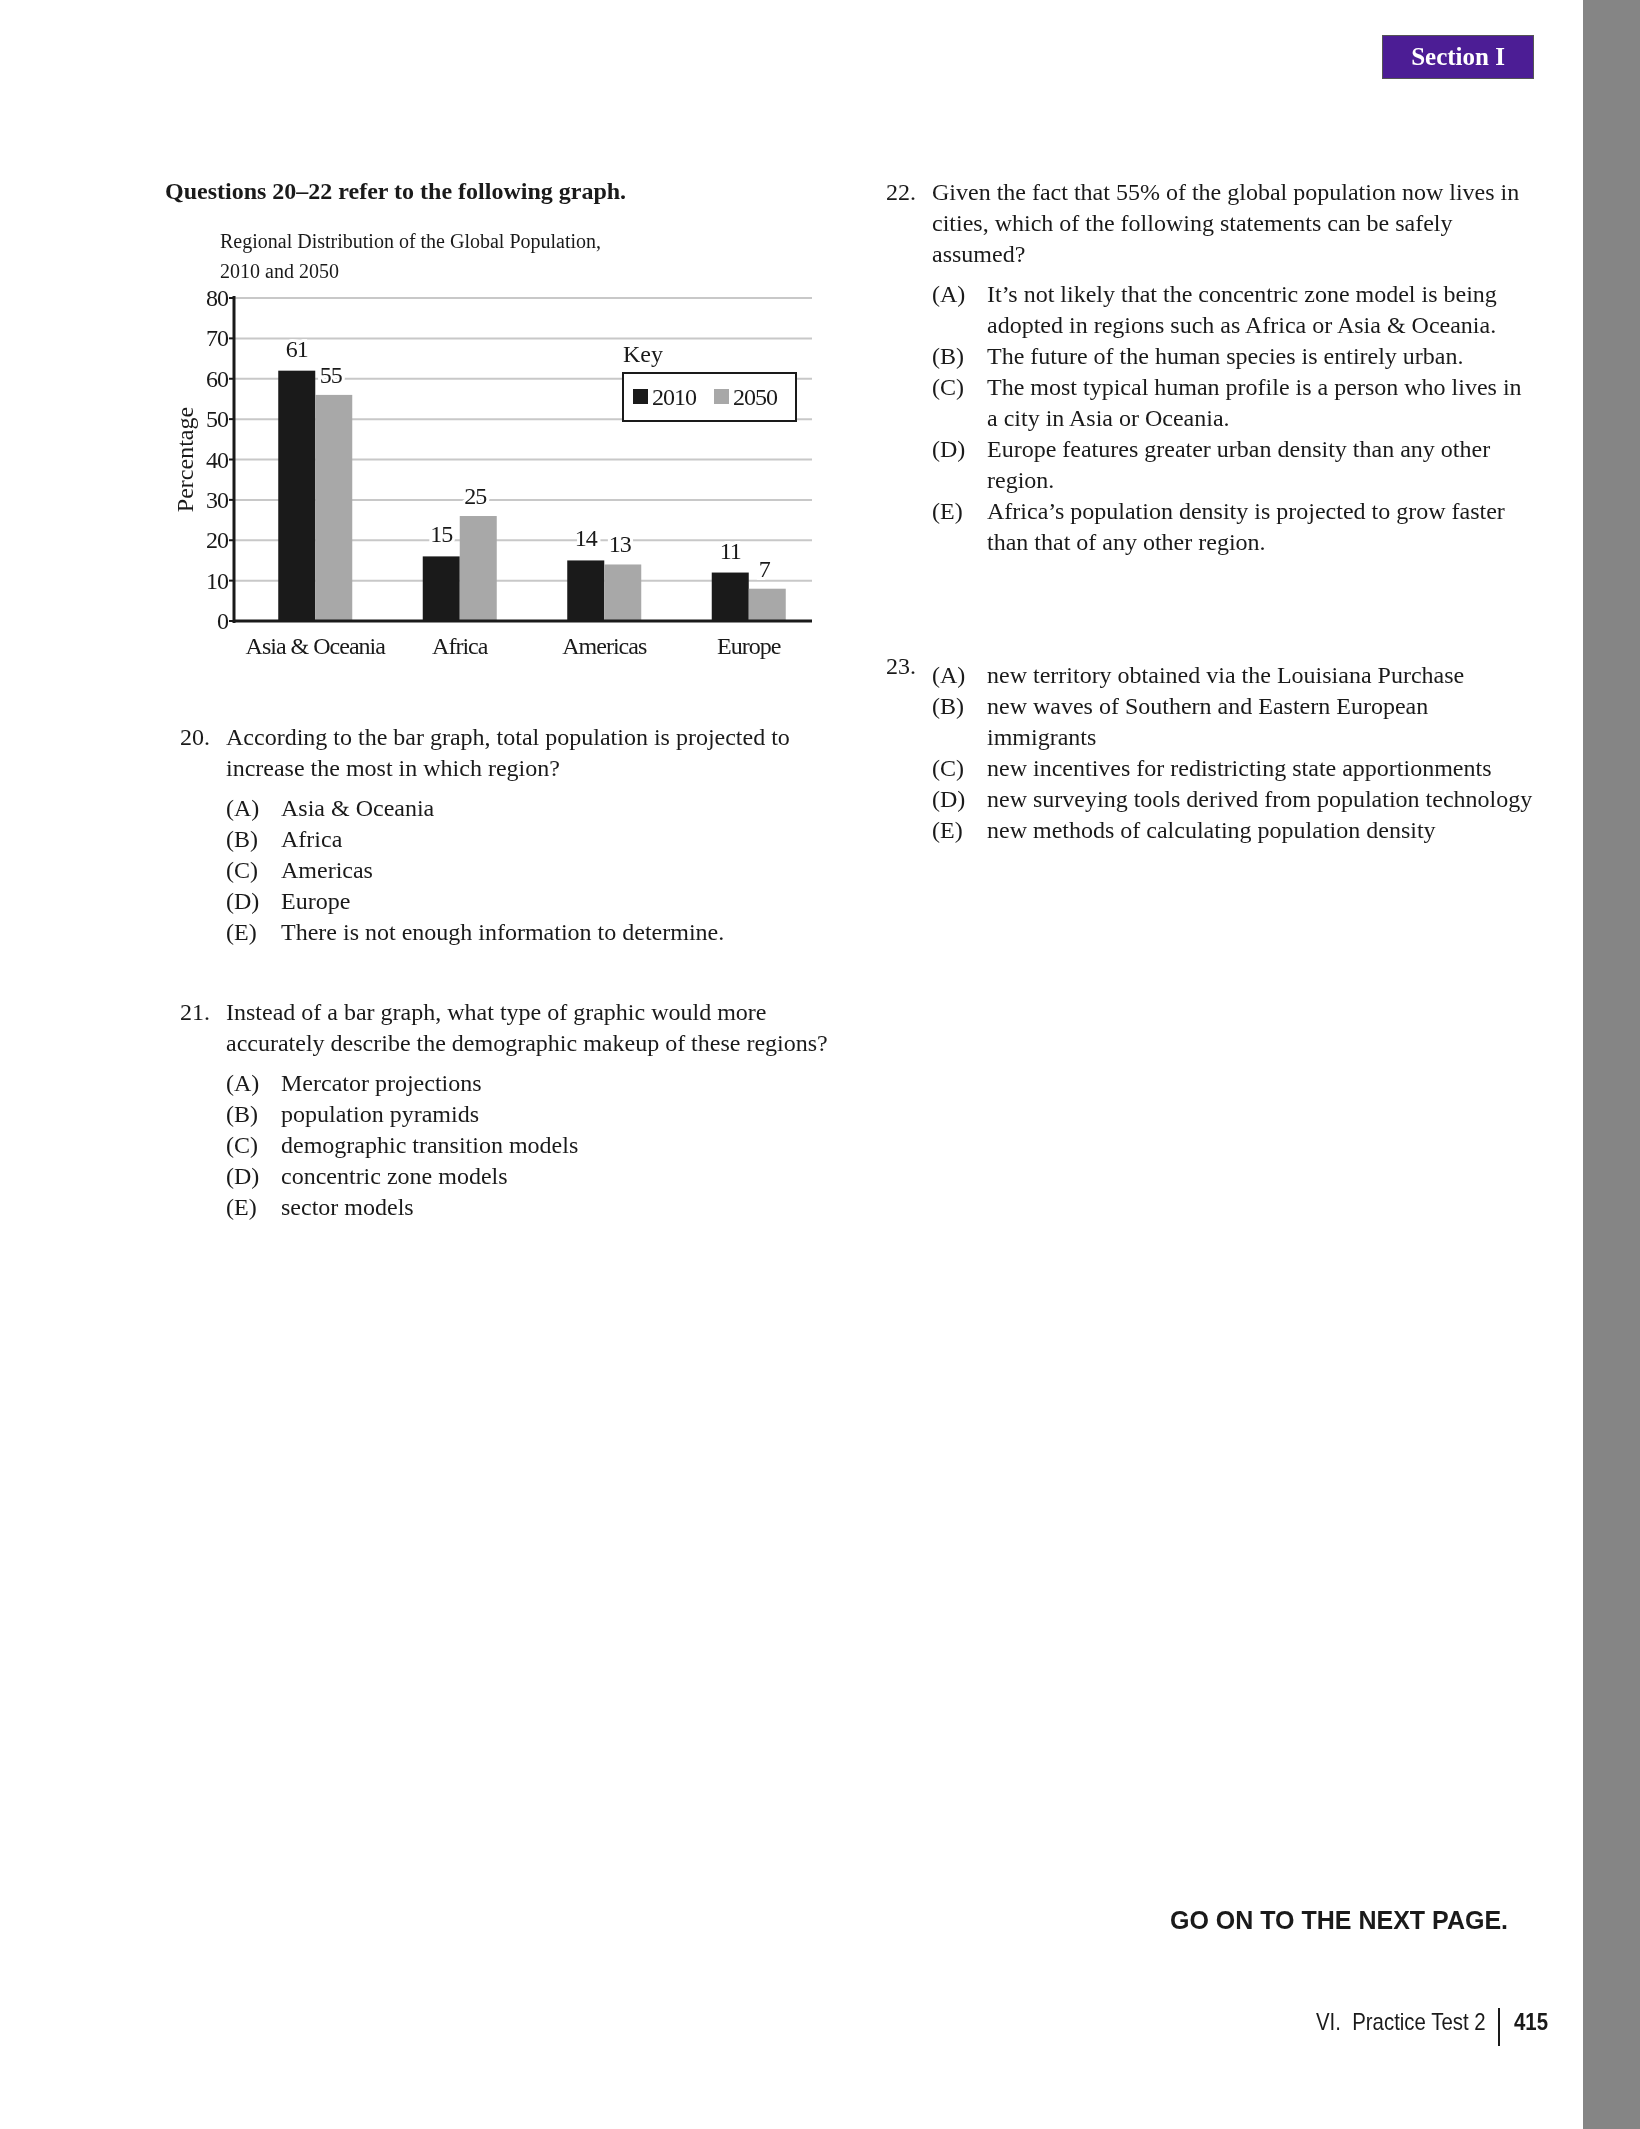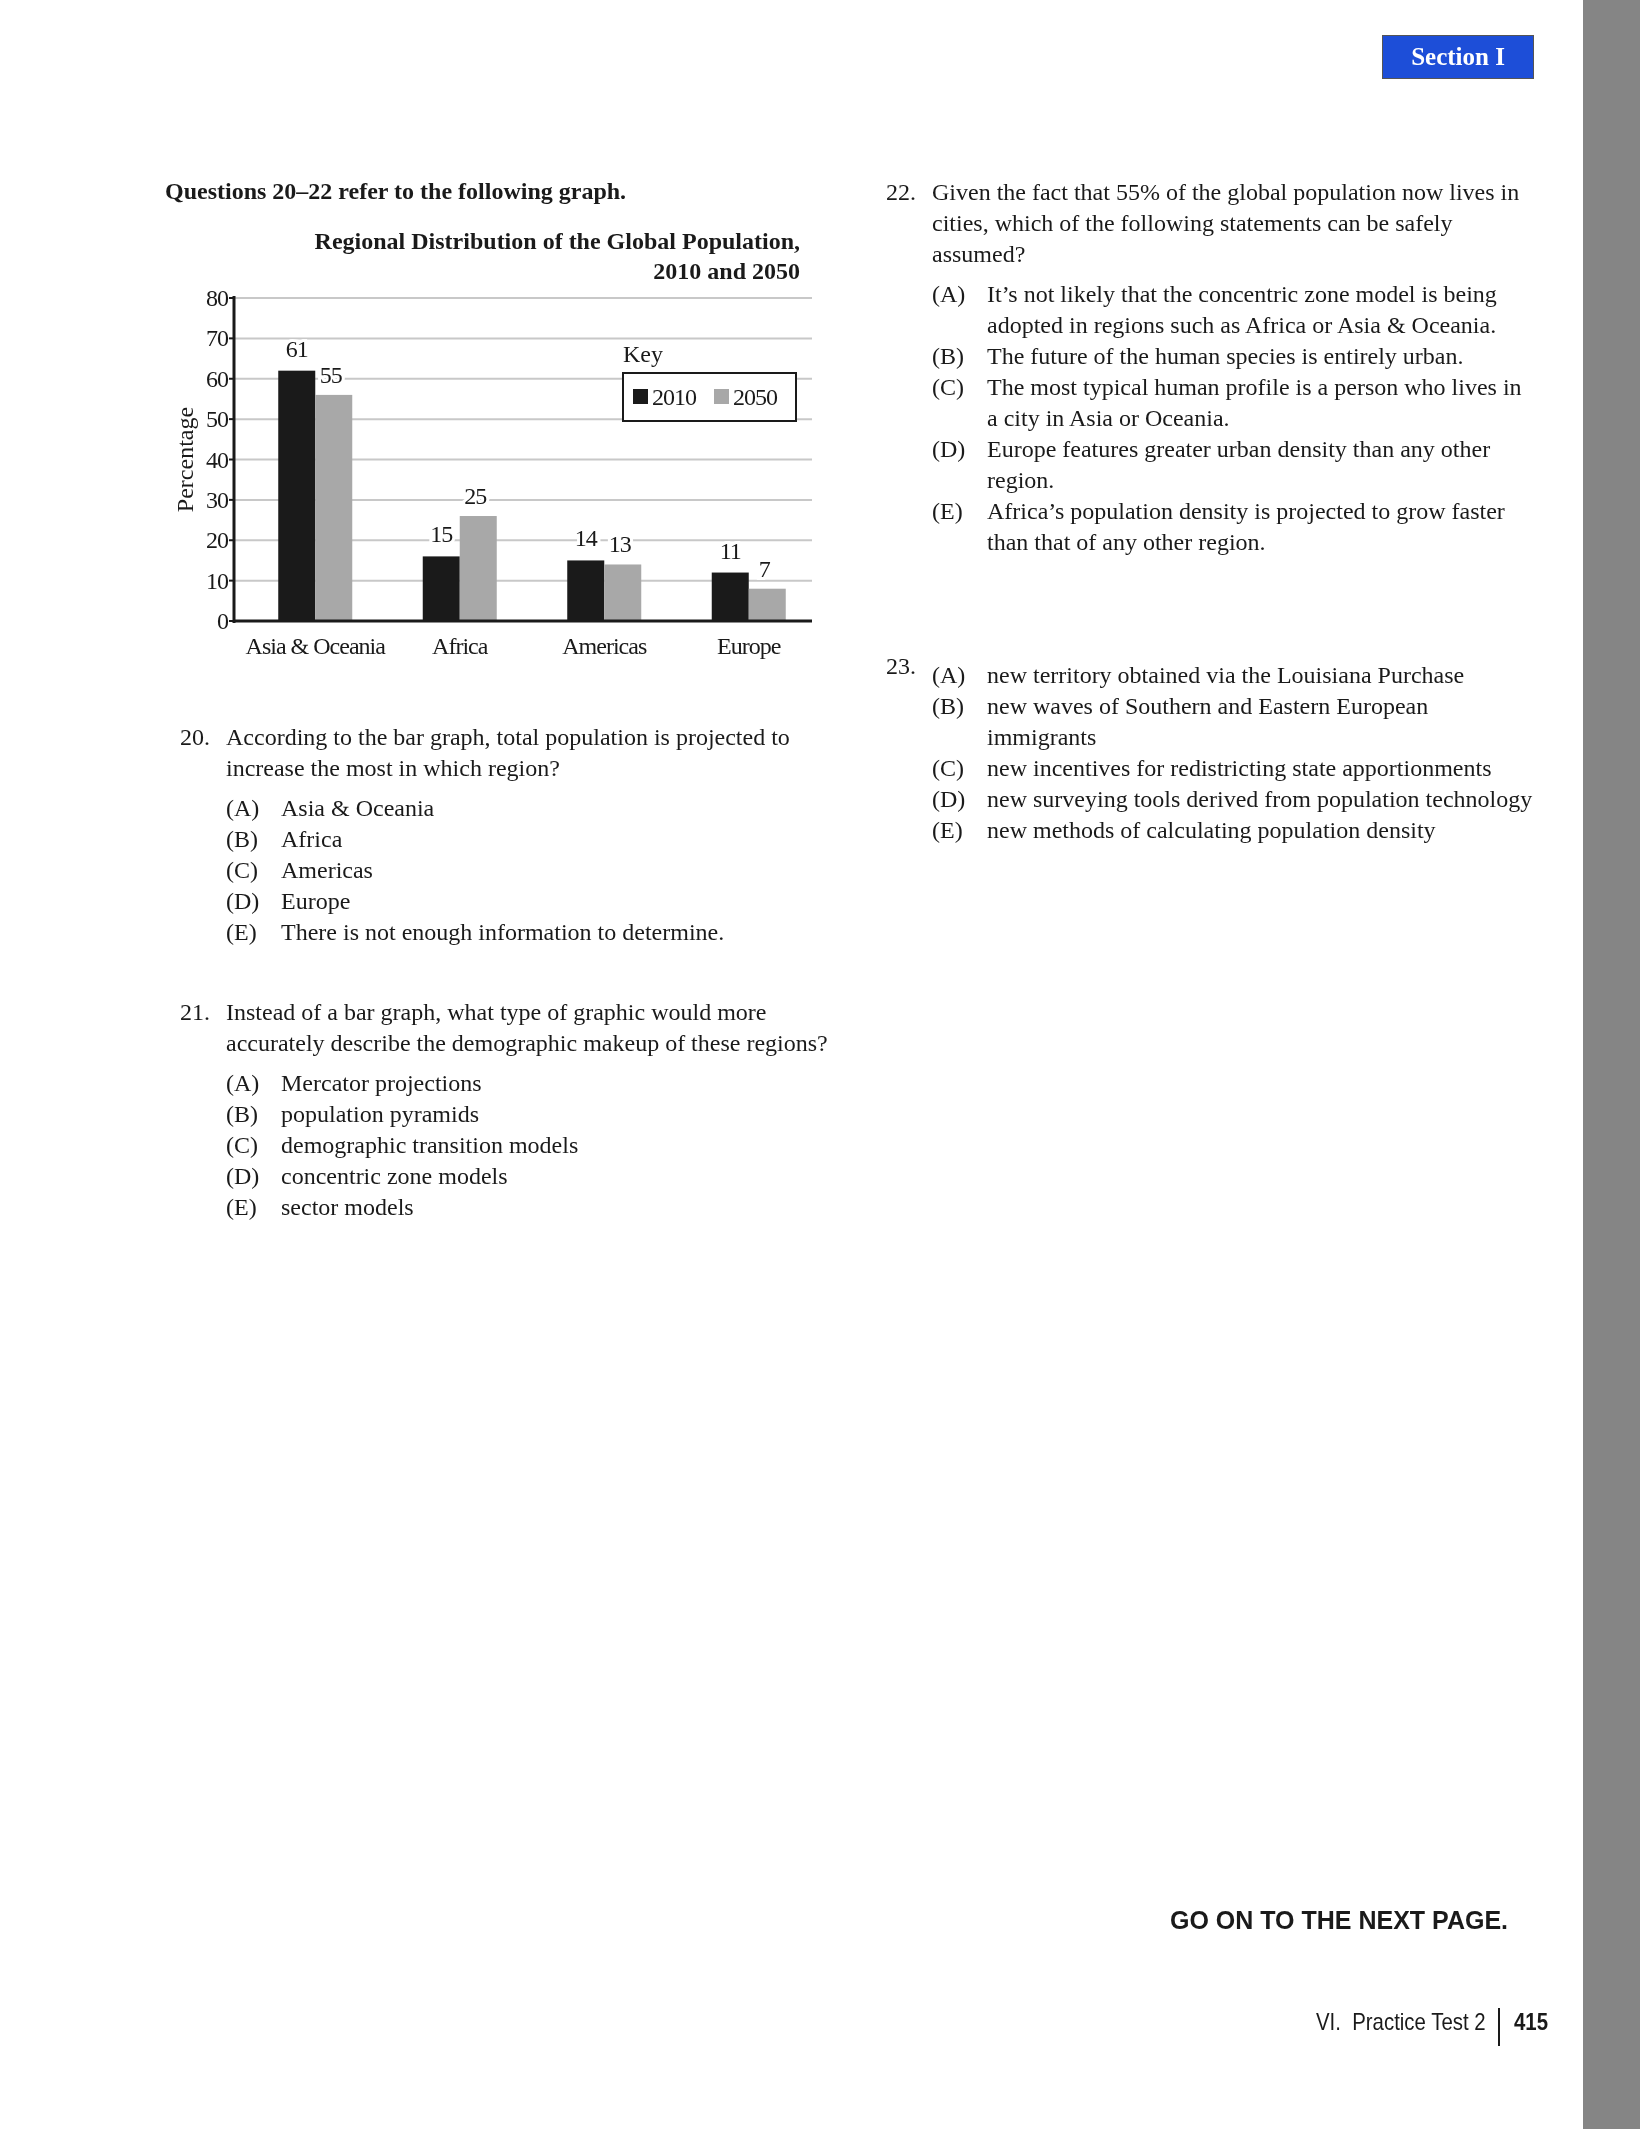--- a/index.html
+++ b/index.html
@@ -1,24 +1,24 @@
 <!DOCTYPE html>
 <html><head>
 <meta charset="utf-8">
 <style>
   html,body{margin:0;padding:0;}
   body{width:1640px;height:2129px;position:relative;background:#ffffff;
        font-family:"Liberation Serif","DejaVu Serif",serif;color:#1a1a1a;overflow:hidden;}
   .sidebar{position:absolute;left:1583px;top:0;width:57px;height:2129px;background:#858585;}
-  .section-badge{position:absolute;left:1382px;top:35px;width:150px;height:42px;background:#1d4ed8;
+  .section-badge{position:absolute;left:1382px;top:35px;width:150px;height:42px;background:#4c1d95;
        color:#fff;font-weight:bold;font-size:25px;display:flex;align-items:center;justify-content:center;
        border:1px solid #555;}
   .intro{position:absolute;left:165px;top:178px;font-size:24px;font-weight:bold;}
-  .chart-title{position:absolute;left:220px;top:226px;width:580px;text-align:right;font-size:24px;
-       font-weight:bold;line-height:30px;}
+  .chart-title{position:absolute;left:220px;top:226px;width:580px;text-align:left;font-size:20px;
+       font-weight:normal;line-height:30px;}
   .chart{position:absolute;left:0;top:0;}
   .q{position:absolute;font-size:24px;line-height:31px;}
   .q .qnum{position:absolute;left:0;top:0;}
   .q .stem{margin-left:46px;}
   .q .choices{margin-left:46px;margin-top:9px;}
   .choice{position:relative;padding-left:55px;}
   .choice .letter{position:absolute;left:0;top:0;}
   .q20{left:180px;top:722px;width:650px;}
   .q21{left:180px;top:997px;width:650px;}
   .q22{left:886px;top:177px;width:650px;}

